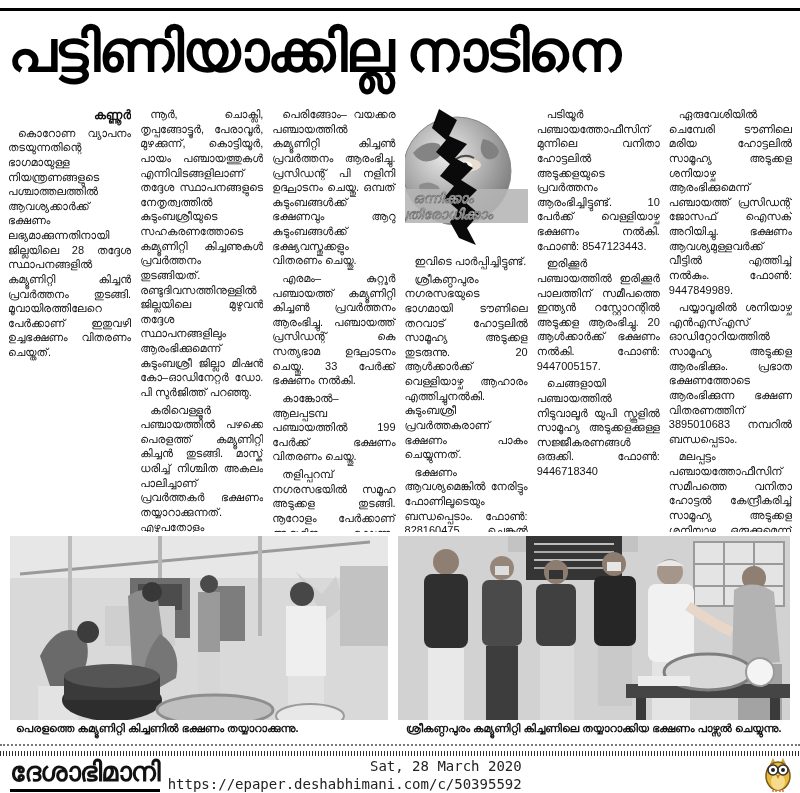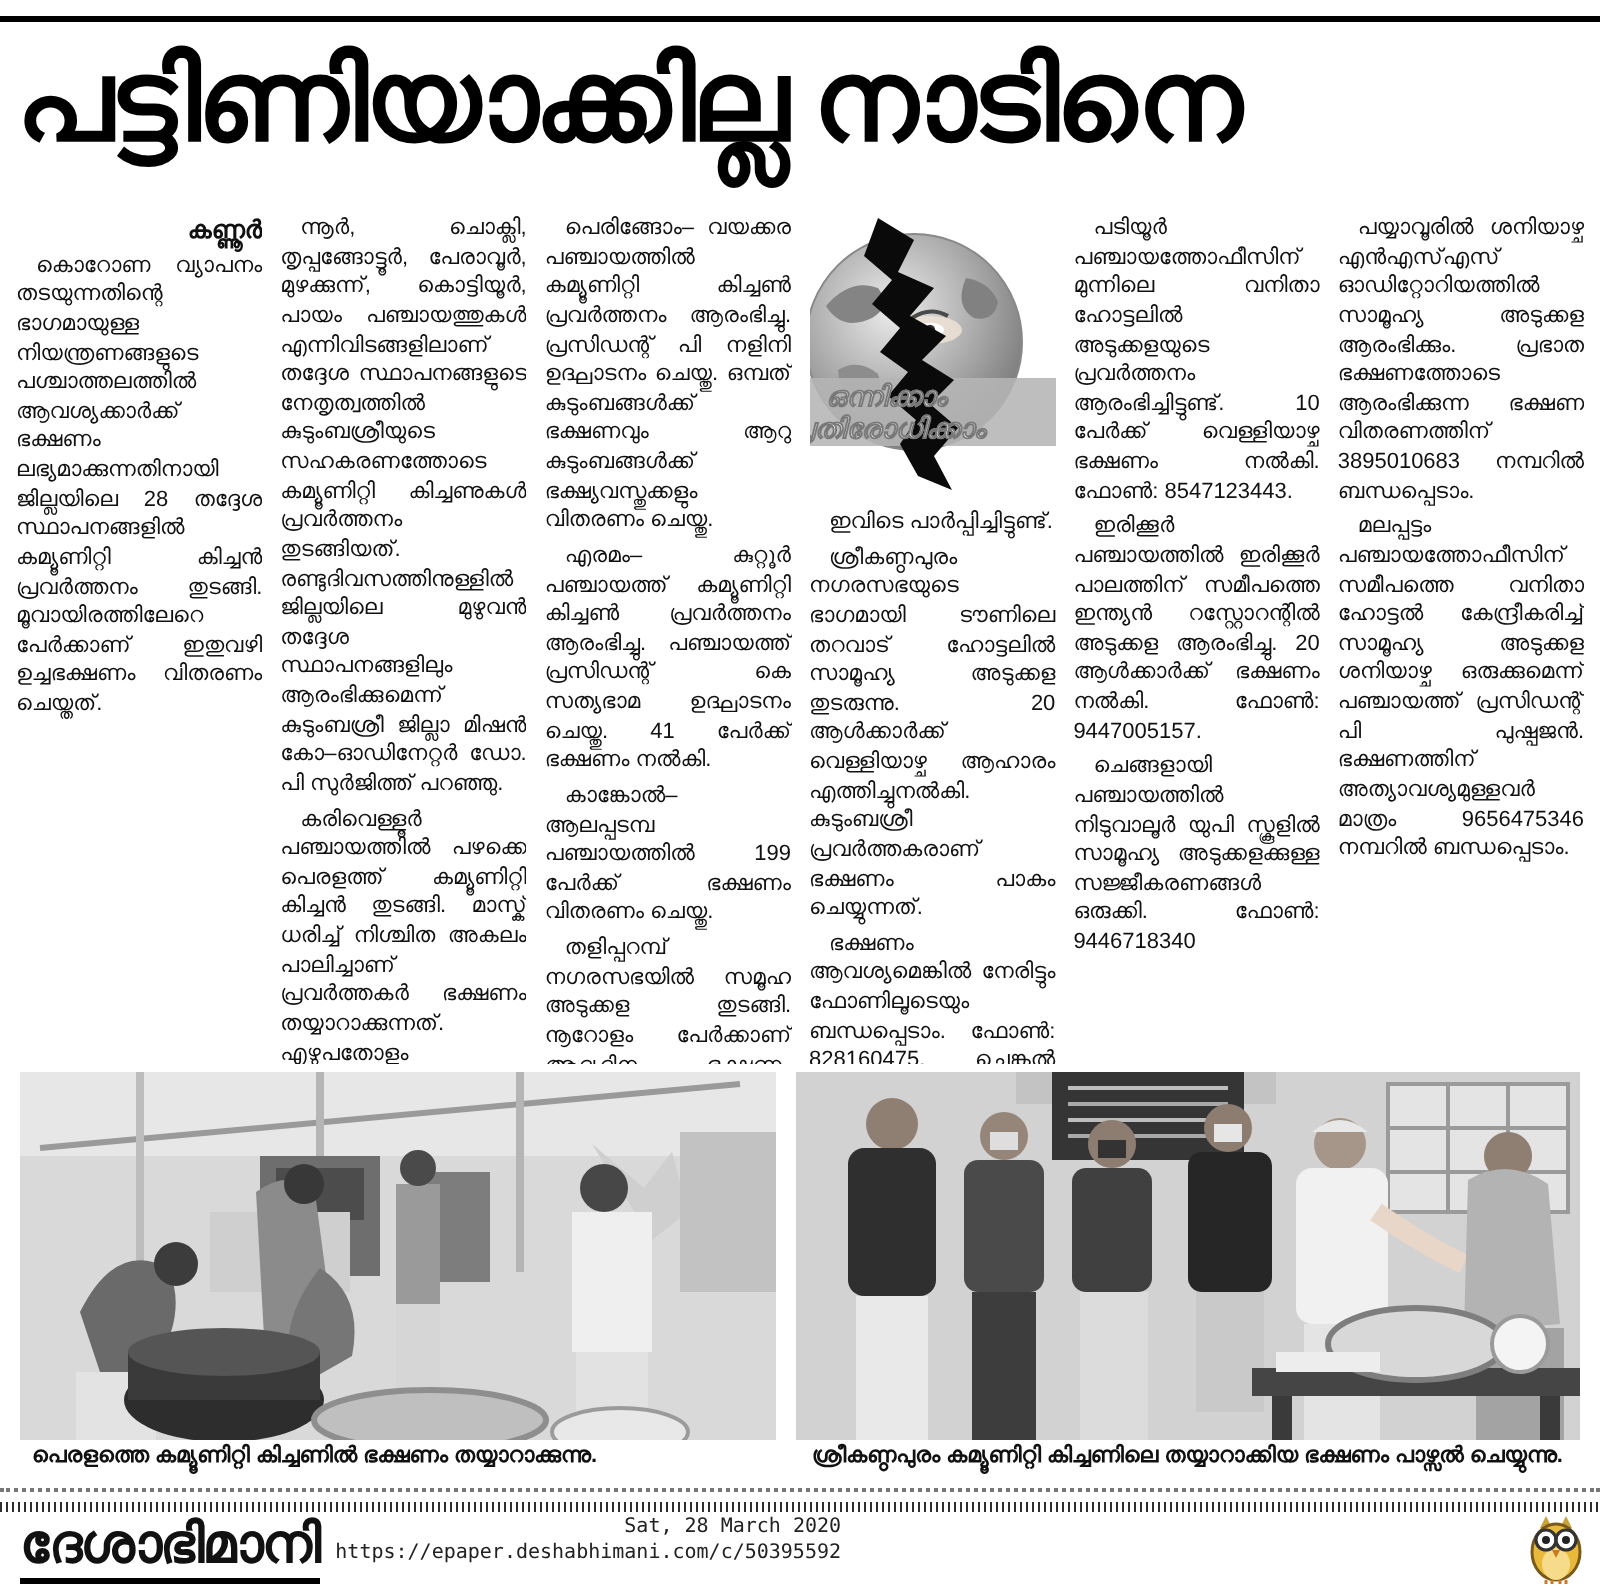--- a/index.html
+++ b/index.html
@@ -33,21 +33,21 @@
   .photo-frame svg { display:block; }
   .caption { position:absolute; top:722px; font-weight:bold; font-size:11px; color:#111; }
   .caption-left { left:16px; width:370px; }
   .caption-right { left:406px; width:386px; }
   .dotline { position:absolute; top:744px; left:0; width:800px; border-top:2px dotted #777; }
   .footer { position:absolute; top:751px; left:0; width:800px; height:42px; background:#fff;text-align:right; }
   .barcode { height:5px; width:100%;
     background:repeating-linear-gradient(90deg,#2e2e2e 0,#2e2e2e 1px,transparent 1px,transparent 3px); }
   .footer-row { display:flex; align-items:flex-start; padding:1px 8px 0 10px; }
   .logo { font-size:27px; font-weight:bold; letter-spacing:-1px; line-height:1.15; border-bottom:3px solid #000; padding-bottom:1px; }
-  .meta { margin-left:8px; font-family:"DejaVu Sans Mono", monospace; font-size:10px; color:#222; line-height:1.3; }
+  .meta { margin-left:8px; font-family:"DejaVu Sans Mono", monospace; font-size:14px; color:#222; line-height:1.3; }
   .owl { margin-left:auto; margin-top:1px; }
 </style>
 </head>
 <body>
 
 <div class="top-rule"></div>
 
 <h1 class="headline">പട്ടിണിയാക്കില്ല നാടിനെ</h1>
 
 <div class="body-cols">
@@ -59,21 +59,21 @@
   </div>
 
   <div class="col">
     <p>ന്നൂർ, ചൊക്ലി, തൃപ്പങ്ങോട്ടൂർ, പേരാവൂർ, മുഴക്കുന്ന്, കൊട്ടിയൂർ, പായം പഞ്ചായത്തുകൾ എന്നിവിടങ്ങളിലാണ് തദ്ദേശ സ്ഥാപനങ്ങളുടെ നേതൃത്വത്തിൽ കുടുംബശ്രീയുടെ സഹകരണത്തോടെ കമ്യൂണിറ്റി കിച്ചണുകൾ പ്രവർത്തനം തുടങ്ങിയത്. രണ്ടുദിവസത്തിനുള്ളിൽ ജില്ലയിലെ മുഴുവൻ തദ്ദേശ സ്ഥാപനങ്ങളിലും ആരംഭിക്കുമെന്ന് കുടുംബശ്രീ ജില്ലാ മിഷൻ കോ–ഓഡിനേറ്റർ ഡോ. പി സുർജിത്ത് പറഞ്ഞു.</p>
     <p>കരിവെള്ളൂർ പഞ്ചായത്തിൽ പഴക്കെ പെരളത്ത് കമ്യൂണിറ്റി കിച്ചൻ തുടങ്ങി. മാസ്ക് ധരിച്ച് നിശ്ചിത അകലം പാലിച്ചാണ് പ്രവർത്തകർ ഭക്ഷണം തയ്യാറാക്കുന്നത്. എഴുപതോളം ആളുകൾക്ക് ഭക്ഷണം നൽകി.</p>
 
   </div>
 
   <div class="col">
     <p>പെരിങ്ങോം– വയക്കര പഞ്ചായത്തിൽ കമ്യൂണിറ്റി കിച്ചൺ പ്രവർത്തനം ആരംഭിച്ചു. പ്രസിഡന്റ് പി നളിനി ഉദ്ഘാടനം ചെയ്തു. ഒമ്പത് കുടുംബങ്ങൾക്ക് ഭക്ഷണവും ആറു കുടുംബങ്ങൾക്ക് ഭക്ഷ്യവസ്തുക്കളും വിതരണം ചെയ്തു.</p>
-    <p>എരമം– കുറ്റൂർ പഞ്ചായത്ത് കമ്യൂണിറ്റി കിച്ചൺ പ്രവർത്തനം ആരംഭിച്ചു. പഞ്ചായത്ത് പ്രസിഡന്റ് കെ സത്യഭാമ ഉദ്ഘാടനം ചെയ്തു. 41 പേർക്ക് ഭക്ഷണം നൽകി.</p>
+    <p>എരമം– കുറ്റൂർ പഞ്ചായത്ത് കമ്യൂണിറ്റി കിച്ചൺ പ്രവർത്തനം ആരംഭിച്ചു. പഞ്ചായത്ത് പ്രസിഡന്റ് കെ സത്യഭാമ ഉദ്ഘാടനം ചെയ്തു. 33 പേർക്ക് ഭക്ഷണം നൽകി.</p>
     <p>കാങ്കോൽ– ആലപ്പടമ്പ പഞ്ചായത്തിൽ 199 പേർക്ക് ഭക്ഷണം വിതരണം ചെയ്തു.</p>
     <p>തളിപ്പറമ്പ് നഗരസഭയിൽ സമൂഹ അടുക്കള തുടങ്ങി. നൂറോളം പേർക്കാണ് ആദ്യദിനം ഭക്ഷണം നൽകിയത്. ക്വാറന്റീൻ കഴിയുന്നവരെ പുനരധിവസിപ്പിക്കാൻ രാജരാജേശ്വര ക്ഷേത്രത്തിന് സമീപത്തെ ടിടികെ ദേവസ്വം റസ്റ്റ് ഹൗസ് നഗരസഭക്ക് നൽകി. ഇരുപതോളം പേരെ</p>
   </div>
 
   <div class="col">
     <div class="graphic">
       <svg width="152" height="142" viewBox="0 0 152 142" xmlns="http://www.w3.org/2000/svg">
         <defs>
           <radialGradient id="gl" cx="40%" cy="35%" r="75%">
             <stop offset="0%" stop-color="#ececec"></stop>
@@ -104,20 +104,21 @@
     <p>ഭക്ഷണം ആവശ്യമെങ്കിൽ നേരിട്ടും ഫോണിലൂടെയും ബന്ധപ്പെടാം. ഫോൺ: 828160475. ചെങ്കൽ മേഖലയിലെ ഇതര സംസ്ഥാന തൊഴിലാളികൾക്കുള്ള ഭക്ഷണം നൽകാൻ ചെങ്കൽ തൊഴിലാളി അസോസിയേഷനും പ്രത്യേക പദ്ധതി നടപ്പാക്കുന്നു.</p>
   </div>
 
   <div class="col">
     <p>പടിയൂർ പഞ്ചായത്തോഫീസിന് മുന്നിലെ വനിതാ ഹോട്ടലിൽ അടുക്കളയുടെ പ്രവർത്തനം ആരംഭിച്ചിട്ടുണ്ട്. 10 പേർക്ക് വെള്ളിയാഴ്ച ഭക്ഷണം നൽകി. ഫോൺ: 8547123443.</p>
     <p>ഇരിക്കൂർ പഞ്ചായത്തിൽ ഇരിക്കൂർ പാലത്തിന് സമീപത്തെ ഇന്ത്യൻ റസ്റ്റോറന്റിൽ അടുക്കള ആരംഭിച്ചു. 20 ആൾക്കാർക്ക് ഭക്ഷണം നൽകി. ഫോൺ: 9447005157.</p>
     <p>ചെങ്ങളായി പഞ്ചായത്തിൽ നിടുവാലൂർ യുപി സ്കൂളിൽ സാമൂഹ്യ അടുക്കളക്കുള്ള സജ്ജീകരണങ്ങൾ ഒരുക്കി. ഫോൺ: 9446718340</p>
   </div>
 
   <div class="col">
+    <p>ഏരുവേശിയിൽ ചെമ്പേരി ടൗണിലെ മരിയ ഹോട്ടലിൽ സാമൂഹ്യ അടുക്കള ശനിയാഴ്ച ആരംഭിക്കുമെന്ന് പഞ്ചായത്ത് പ്രസിഡന്റ് ജോസഫ് ഐസക് അറിയിച്ചു. ഭക്ഷണം ആവശ്യമുള്ളവർക്ക് വീട്ടിൽ എത്തിച്ച് നൽകും. ഫോൺ: 9447849989.</p>
     <p>പയ്യാവൂരിൽ ശനിയാഴ്ച എൻഎസ്എസ് ഓഡിറ്റോറിയത്തിൽ സാമൂഹ്യ അടുക്കള ആരംഭിക്കും. പ്രഭാത ഭക്ഷണത്തോടെ ആരംഭിക്കുന്ന ഭക്ഷണ വിതരണത്തിന് 3895010683 നമ്പറിൽ ബന്ധപ്പെടാം.</p>
     <p>മലപ്പട്ടം പഞ്ചായത്തോഫീസിന് സമീപത്തെ വനിതാ ഹോട്ടൽ കേന്ദ്രീകരിച്ച് സാമൂഹ്യ അടുക്കള ശനിയാഴ്ച ഒരുക്കുമെന്ന് പഞ്ചായത്ത് പ്രസിഡന്റ് പി പുഷ്പജൻ. ഭക്ഷണത്തിന് അത്യാവശ്യമുള്ളവർ മാത്രം 9656475346 നമ്പറിൽ ബന്ധപ്പെടാം.</p>
   </div>
 
 </div>
 
 <div class="photos">
   <div class="photo-frame" style="width:378px;">
     <svg width="378" height="184" viewBox="0 0 378 184" xmlns="http://www.w3.org/2000/svg">
       <rect width="378" height="184" fill="#d9d9d9"></rect>

